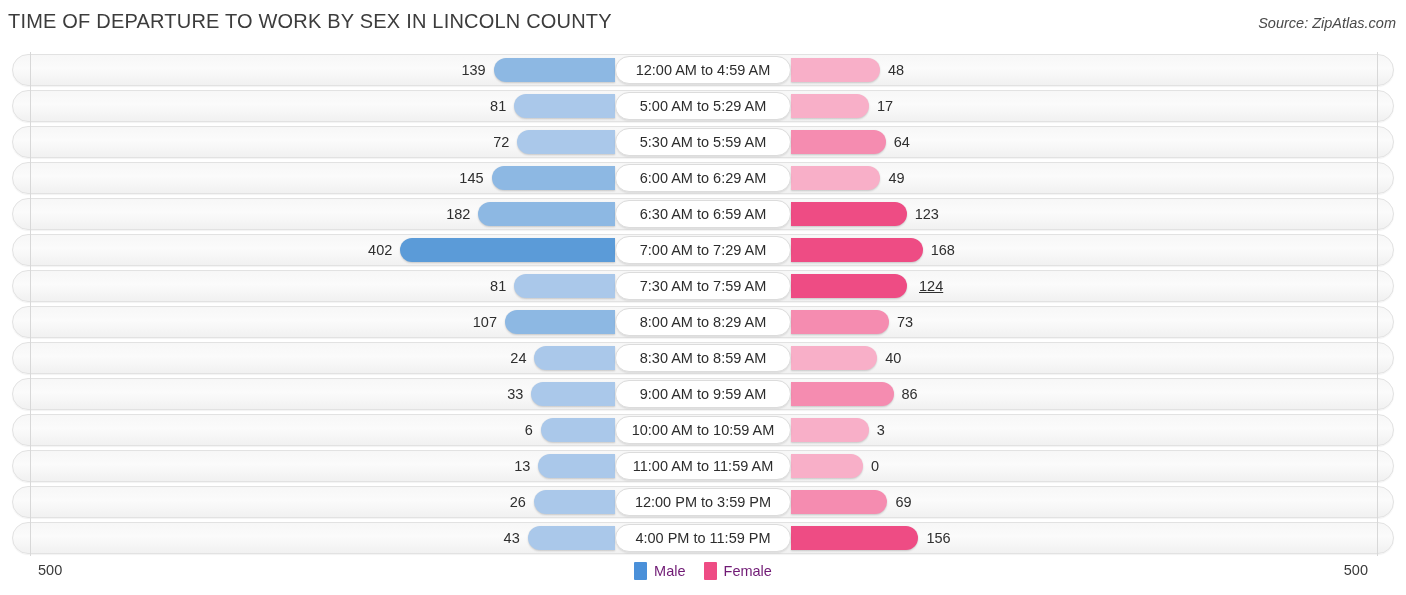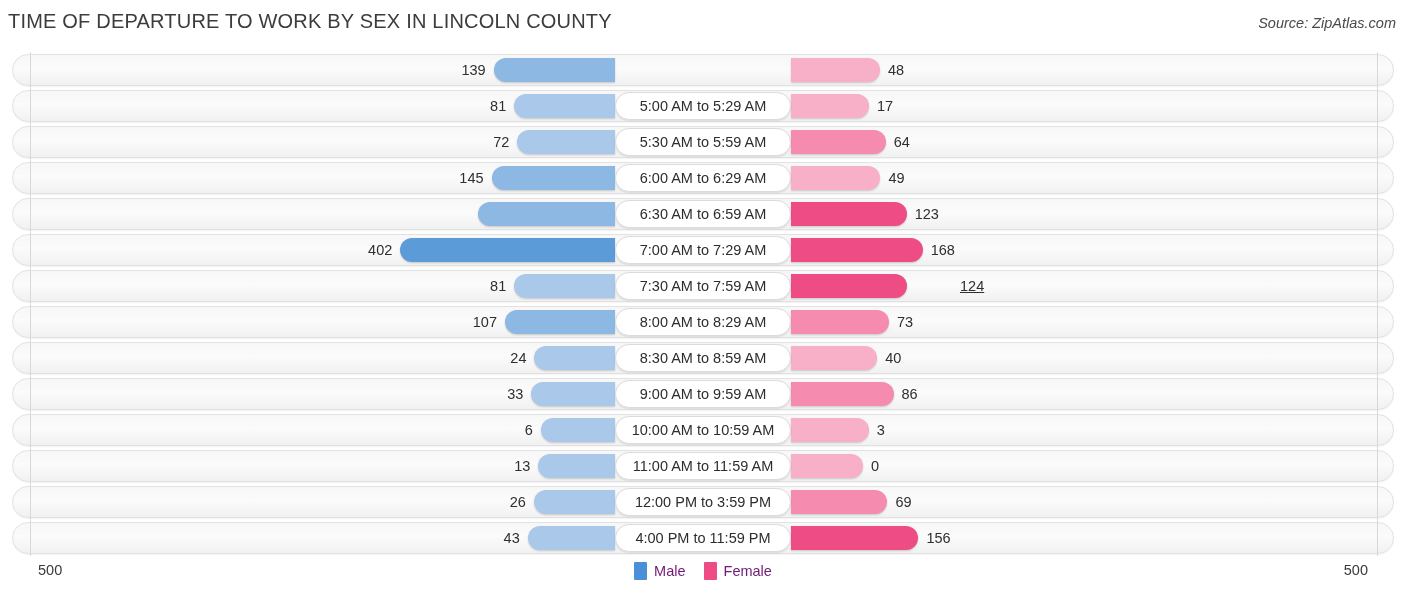--- a/index.html
+++ b/index.html
@@ -109,20 +109,21 @@
   <div id="plot">
     <div class="axis-line" id="axis-left"></div>
     <div class="axis-line" id="axis-right"></div>
 
   <div class="row" style="top: 0px;">
         <div class="track"></div>
         <div class="bar male" style="left: 493.655px; width: 121.345px; background: rgb(141, 184, 227);"></div>
         <div class="bar female" style="left: 791px; width: 89.04px; background: rgb(248, 175, 200);"></div>
         <div class="val male-out" style="left: 30px; width: 455.655px; padding-left: 27px;">139</div>
         <div class="val female-out" style="left: 888.04px;">48</div>
+        <div class="cat">12:00 AM to 4:59 AM</div>
       </div>
       <div class="row" style="top: 0px;">
         <div class="track"></div>
         <div class="bar male" style="left: 514.245px; width: 100.755px; background: rgb(170, 200, 234);"></div>
         <div class="bar female" style="left: 791px; width: 78.035px; background: rgb(248, 175, 200);"></div>
         <div class="val male-out" style="left: 30px; width: 476.245px;">81</div>
         <div class="val female-out" style="left: 877.035px;">17</div>
         <div class="cat">5:00 AM to 5:29 AM</div>
       </div>
       <div class="row" style="top: 0px;">
@@ -138,37 +139,38 @@
         <div class="bar male" style="left: 491.525px; width: 123.475px; background: rgb(141, 184, 227);"></div>
         <div class="bar female" style="left: 791px; width: 89.395px; background: rgb(248, 175, 200);"></div>
         <div class="val male-out" style="left: 30px; width: 453.525px;">145</div>
         <div class="val female-out" style="left: 888.395px;">49</div>
         <div class="cat">6:00 AM to 6:29 AM</div>
       </div>
       <div class="row" style="top: 0px;">
         <div class="track"></div>
         <div class="bar male" style="left: 478.39px; width: 136.61px; background: rgb(141, 184, 227);"></div>
         <div class="bar female" style="left: 791px; width: 115.665px; background: rgb(238, 76, 132);"></div>
+        <div class="val male-out" style="left: 30px; width: 440.39px;">182</div>
         <div class="val female-out" style="left: 914.665px;">123</div>
         <div class="cat">6:30 AM to 6:59 AM</div>
       </div>
       <div class="row" style="top: 0px;">
         <div class="track"></div>
         <div class="bar male" style="left: 400.29px; width: 214.71px; background: rgb(91, 155, 216);"></div>
         <div class="bar female" style="left: 791px; width: 131.64px; background: rgb(238, 76, 132);"></div>
         <div class="val male-out" style="left: 30px; width: 362.29px;">402</div>
         <div class="val female-out" style="left: 930.64px;">168</div>
         <div class="cat">7:00 AM to 7:29 AM</div>
       </div>
       <div class="row" style="top: 0px;">
         <div class="track"></div>
         <div class="bar male" style="left: 514.245px; width: 100.755px; background: rgb(170, 200, 234);"></div>
         <div class="bar female" style="left: 791px; width: 116.02px; background: rgb(238, 76, 132);"></div>
         <div class="val male-out" style="left: 30px; width: 476.245px;">81</div>
-        <div class="val female-out" style="left: 960px; text-decoration: underline;">124</div>
+        <div class="val female-out" style="left: 919px; text-decoration: underline;">124</div>
         <div class="cat">7:30 AM to 7:59 AM</div>
       </div>
       <div class="row" style="top: 0px;">
         <div class="track"></div>
         <div class="bar male" style="left: 505.015px; width: 109.985px; background: rgb(141, 184, 227);"></div>
         <div class="bar female" style="left: 791px; width: 97.915px; background: rgb(245, 140, 176);"></div>
         <div class="val male-out" style="left: 30px; width: 467.015px;">107</div>
         <div class="val female-out" style="left: 896.915px;">73</div>
         <div class="cat">8:00 AM to 8:29 AM</div>
       </div>

